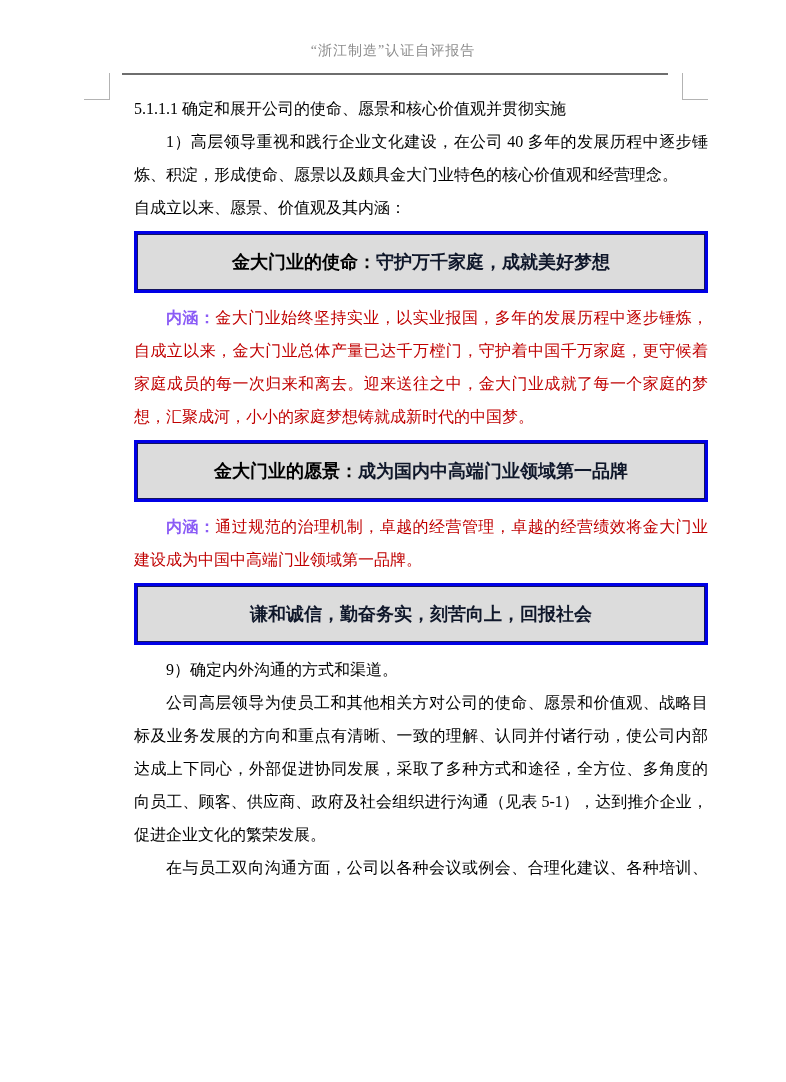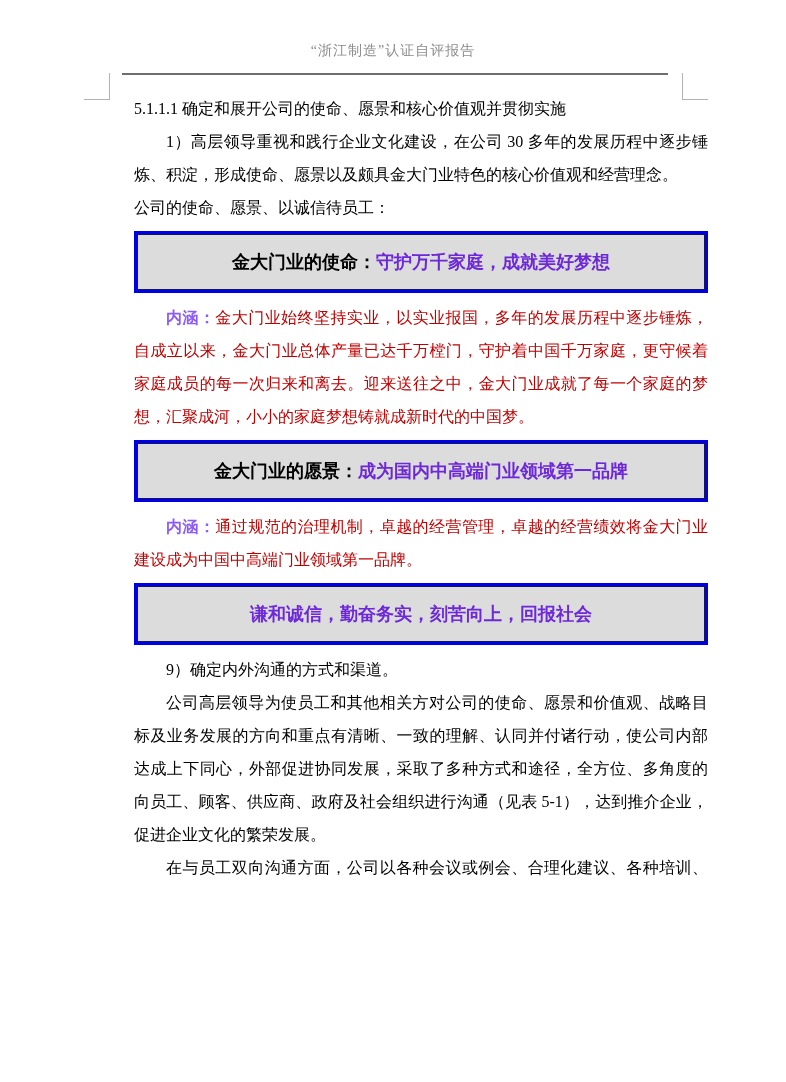--- a/index.html
+++ b/index.html
@@ -64,21 +64,21 @@
     align-items: center;
     justify-content: center;
     font-size: 18px;
     font-weight: bold;
     line-height: 1;
     text-align: center;
     text-indent: 0;
     white-space: nowrap;
   }
   .box-label { color: #000000; }
-  .box-value { color: #6d28d9; }
+  .box-value { color: #0f172a; }
   
   .footer {
     position: absolute;
     top: 1052px; left: 12px;
     width: 100%;
     text-align: center;
     font-size: 12px;
     color: #595959;
   }
 </style>
@@ -94,23 +94,23 @@
 
   <div class="mark mark-tl"></div>
   <div class="mark mark-tr"></div>
   <div class="mark mark-bl"></div>
   <div class="mark mark-br"></div>
 
   <div class="content">
 
     <p class="heading">5.1.1.1 确定和展开公司的使命、愿景和核心价值观并贯彻实施</p>
 
-    <p class="indent">1）高层领导重视和践行企业文化建设，在公司 30 多年的发展历程中逐步锤炼、积淀，形成使命、愿景以及颇具金大门业特色的核心价值观和经营理念。</p>
+    <p class="indent">1）高层领导重视和践行企业文化建设，在公司 40 多年的发展历程中逐步锤炼、积淀，形成使命、愿景以及颇具金大门业特色的核心价值观和经营理念。</p>
 
-    <p>公司的使命、愿景、以诚信待员工：</p>
+    <p>自成立以来、愿景、价值观及其内涵：</p>
 
     <div class="value-box">
       <div class="value-box-inner">
         <span class="box-label">金大门业的使命：</span>
           <span class="box-value">守护万千家庭，成就美好梦想</span>
       </div>
     </div>
 
     <p class="indent"><span class="conn-label">内涵：</span><span class="red">金大门业始终坚持实业，以实业报国，多年的发展历程中逐步锤炼，自成立以来，金大门业总体产量已达千万樘门，守护着中国千万家庭，更守候着家庭成员的每一次归来和离去。迎来送往之中，金大门业成就了每一个家庭的梦想，汇聚成河，小小的家庭梦想铸就成新时代的中国梦。</span></p>
 

